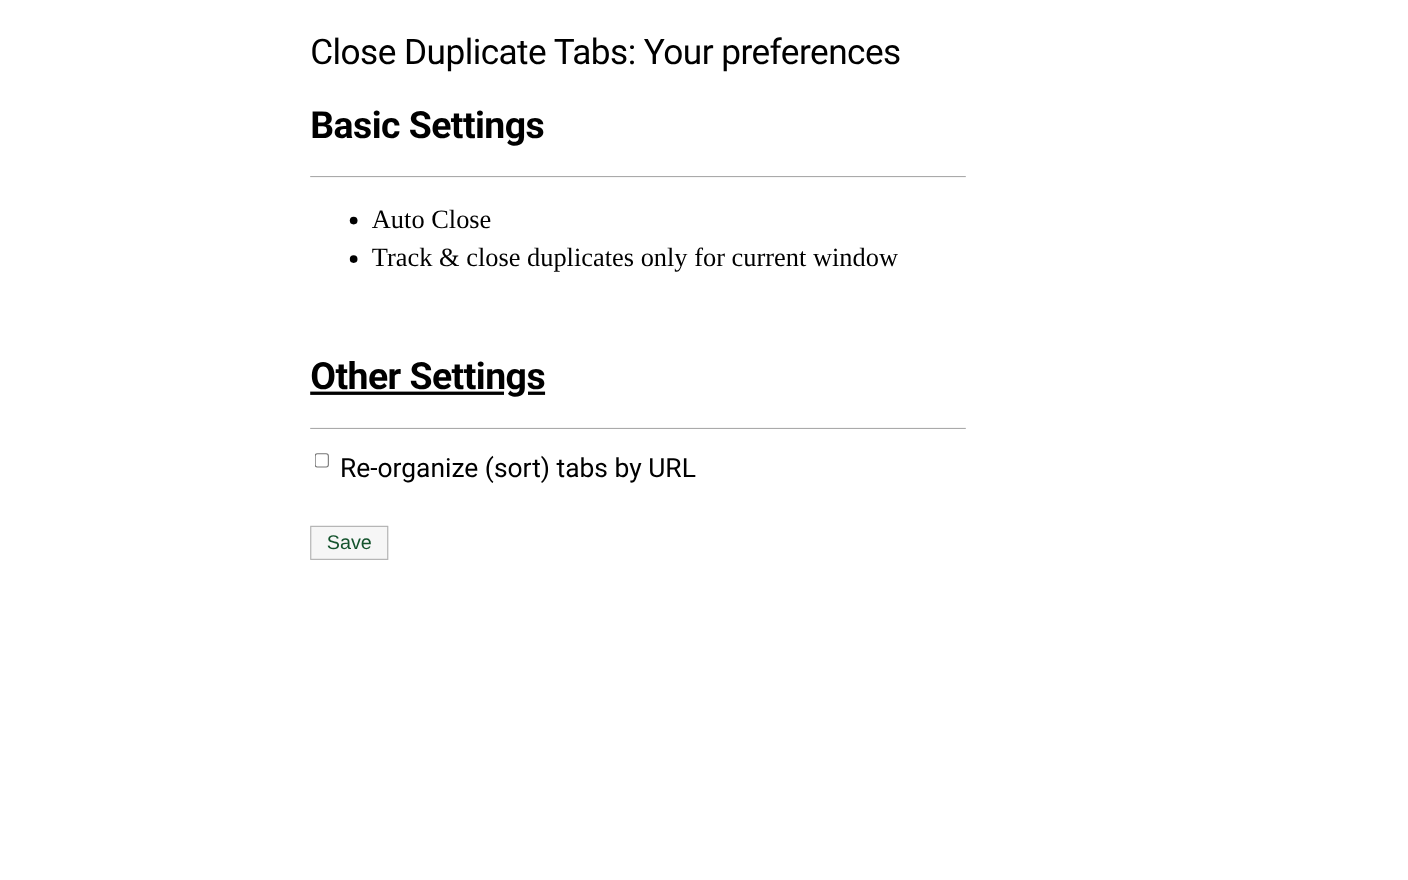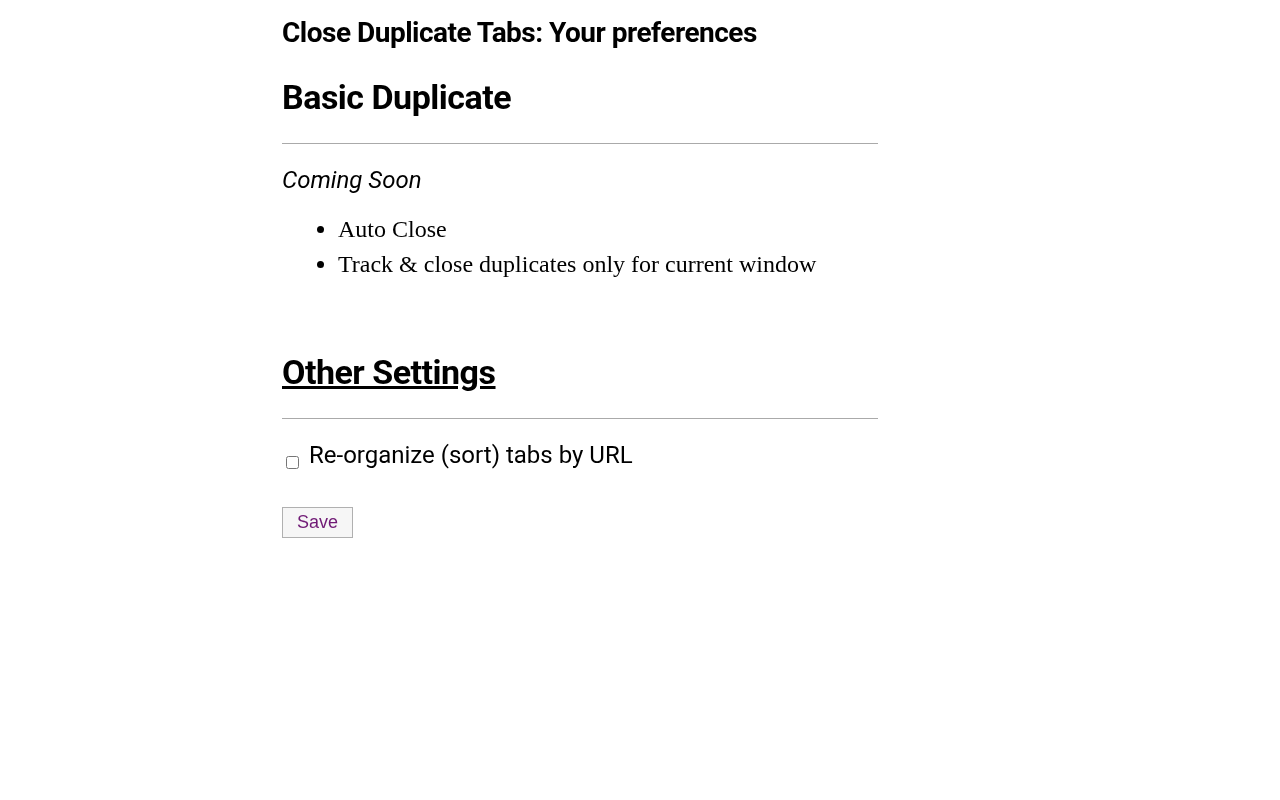--- a/index.html
+++ b/index.html
@@ -13,23 +13,23 @@
       color: #000000;
       width: 1280px;
       height: 800px;
     }
     .container {
       padding-left: 282px;
       padding-top: 12px;
       width: 900px;
     }
     h1.page-title {
-      font-size: 28px;
-      font-weight: 700;
-      margin: 4px 0 28px 0;
+      font-size: 32px;
+      font-weight: 400;
+      margin: 16px 0 28px 0;
       letter-spacing: -0.5px;
     }
     .section {
       margin-top: 10px;
     }
     h2.section-heading {
       font-size: 34px;
       font-weight: 700;
       margin: 0 0 26px 0;
       letter-spacing: -0.5px;
@@ -56,54 +56,53 @@
     ul.feature-list li {
       margin: 0;
       padding: 0;
     }
     .other-section h2.section-heading {
       margin-bottom: 26px;
       text-decoration: underline;
     }
     .checkbox-row {
       display: flex;
-      align-items: flex-end;
+      align-items: flex-start;
       gap: 10px;
       font-size: 24px;
       margin: 0 0 38px 4px;
     }
     .checkbox-row input[type="checkbox"] {
       width: 13px;
       height: 13px;
       margin: 0;
       accent-color: #555;
     }
     .checkbox-row label {
       cursor: default;
     }
     .save-button {
       font-family: Arial, sans-serif;
       font-size: 18px;
       padding: 4px 14px;
       background: #f6f6f6;
       border: 1px solid #b0b0b0;
       cursor: pointer;
-      color: #701a75;
+      color: #14532d;
     }
   </style>
 </head>
 <body>
 
 <div class="container">
   <h1 class="page-title">Close Duplicate Tabs: Your preferences</h1>
 
   <div class="section">
-    <h2 class="section-heading">Basic Duplicate</h2>
+    <h2 class="section-heading">Basic Settings</h2>
     <hr class="divider">
-    <p class="coming-soon">Coming Soon</p>
     <ul class="feature-list">
       <li>Auto Close</li>
       <li>Track &amp; close duplicates only for current window</li>
     </ul>
   </div>
 
   <div class="section other-section">
     <h2 class="section-heading">Other Settings</h2>
     <hr class="divider">
     <div class="checkbox-row">

